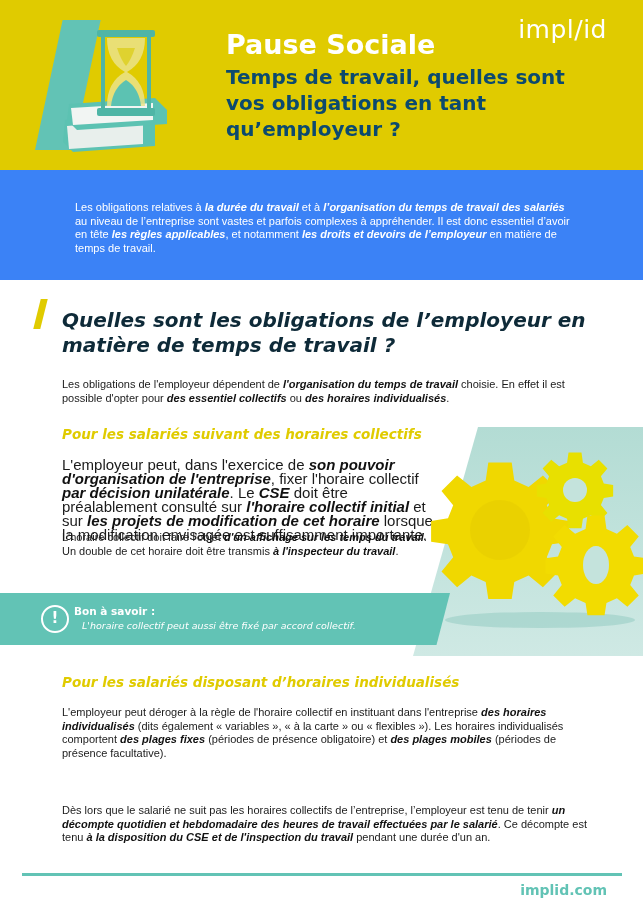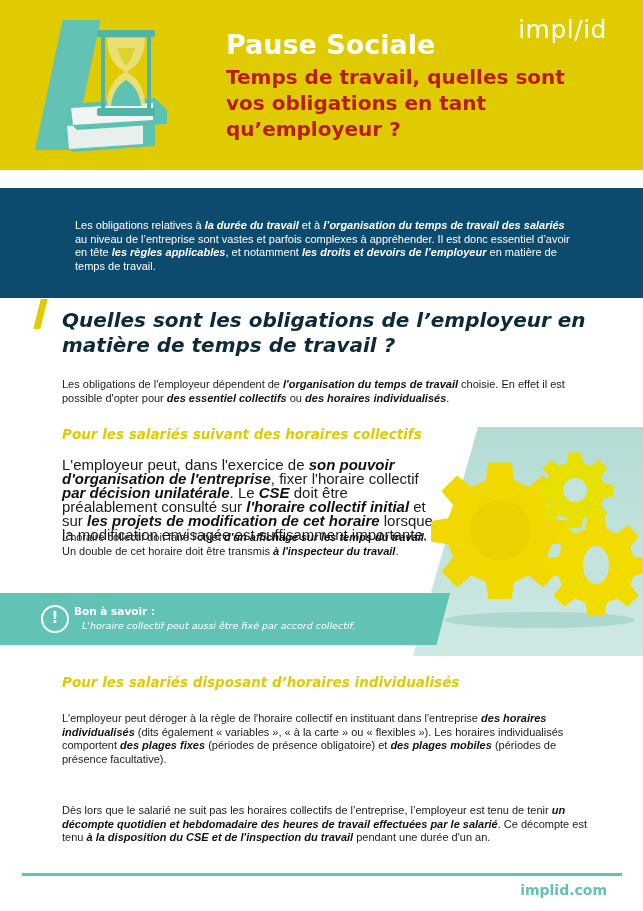--- a/index.html
+++ b/index.html
@@ -6,24 +6,24 @@
   html, body { width: 643px; height: 911px; overflow: hidden; background: #ffffff; }
   body { font-family: "DejaVu Sans", sans-serif; color: #0e1e2a; position: relative; }
   .page { position: relative; width: 643px; height: 911px; }
 
   
   .header { position: absolute; left: 0; top: 0; width: 643px; height: 170px; background: #e0cb00; overflow: hidden; }
   .header .slash { position: absolute; left: 35px; top: 20px; width: 38px; height: 130px; background: #62c3b5; transform: skewX(-12deg); transform-origin: bottom left; }
   .header .illus { position: absolute; left: 55px; top: 28px; width: 120px; height: 125px; }
   .header .brand { position: absolute; right: 36px; top: 15px; font-family: "DejaVu Sans", sans-serif; font-size: 25px; color: #ffffff; letter-spacing: 0.5px; }
   .header .kicker { position: absolute; left: 226px; top: 29px; font-size: 27px; font-weight: bold; color: #ffffff; }
-  .header .title { position: absolute; left: 226px; top: 64px; width: 380px; font-size: 20px; line-height: 26px; font-weight: bold; color: #b91c1c; }
+  .header .title { position: absolute; left: 226px; top: 64px; width: 380px; font-size: 20px; line-height: 26px; font-weight: bold; color: #0c4a6e; }
 
   
-  .intro { position: absolute; left: 0; top: 188px; width: 643px; height: 110px; background: #0c4a6e; }
+  .intro { position: absolute; left: 0; top: 170px; width: 643px; height: 110px; background: #3b82f6; }
   .intro p { position: absolute; left: 75px; top: 31px; width: 495px; font-family: "Liberation Sans", sans-serif; font-size: 11px; line-height: 13.5px; color: #ffffff; }
   .intro b { font-style: italic; }
 
   
   .h-accent { position: absolute; left: 37px; top: 299px; width: 7px; height: 30px; background: #e0cb00; transform: skewX(-14deg); }
   .h-main { position: absolute; left: 62px; top: 308px; width: 540px; font-size: 20px; line-height: 25px; font-weight: bold; font-style: italic; color: #0e2a38; }
 
   .body-text { font-family: "Liberation Sans", sans-serif; font-size: 11px; line-height: 13.5px; color: #1b1b1b; }
   .body-text b { font-style: italic; color: #111; }
 
@@ -38,21 +38,21 @@
 
   
   .gears { position: absolute; left: 0; top: 0; width: 643px; height: 911px; pointer-events: none; }
 
   
   .callout { position: absolute; left: 0; top: 593px; width: 450px; height: 52px; background: #62c3b5; clip-path: polygon(0 0, 100% 0, 97% 100%, 0 100%); }
   .callout .ico { position: absolute; left: 41px; top: 12px; width: 28px; height: 28px; border: 2.5px solid #fff; border-radius: 50%; color: #fff; font-weight: bold; font-size: 15px; line-height: 23px; text-align: center; }
   .callout .t1 { position: absolute; left: 74px; top: 12px; font-size: 10.5px; font-weight: bold; color: #fff; }
   .callout .t2 { position: absolute; left: 82px; top: 27px; font-size: 9.5px; font-style: italic; color: #fff; }
 
-  .p-ind1 { position: absolute; left: 62px; top: 706px; width: 540px; margin-top: 6px; }
+  .p-ind1 { position: absolute; left: 62px; top: 706px; width: 540px; }
   .p-ind2 { position: absolute; left: 62px; top: 769px; width: 540px; }
   .p-ind3 { position: absolute; left: 62px; top: 804px; width: 540px; }
 
   .footer-line { position: absolute; left: 22px; top: 873px; width: 600px; height: 2.5px; background: #62c3b5; }
   .footer-url { position: absolute; right: 36px; top: 882px; font-size: 14px; font-weight: bold; color: #62c3b5; }
 </style>
 </head>
 <body>
 
 <div class="page">

